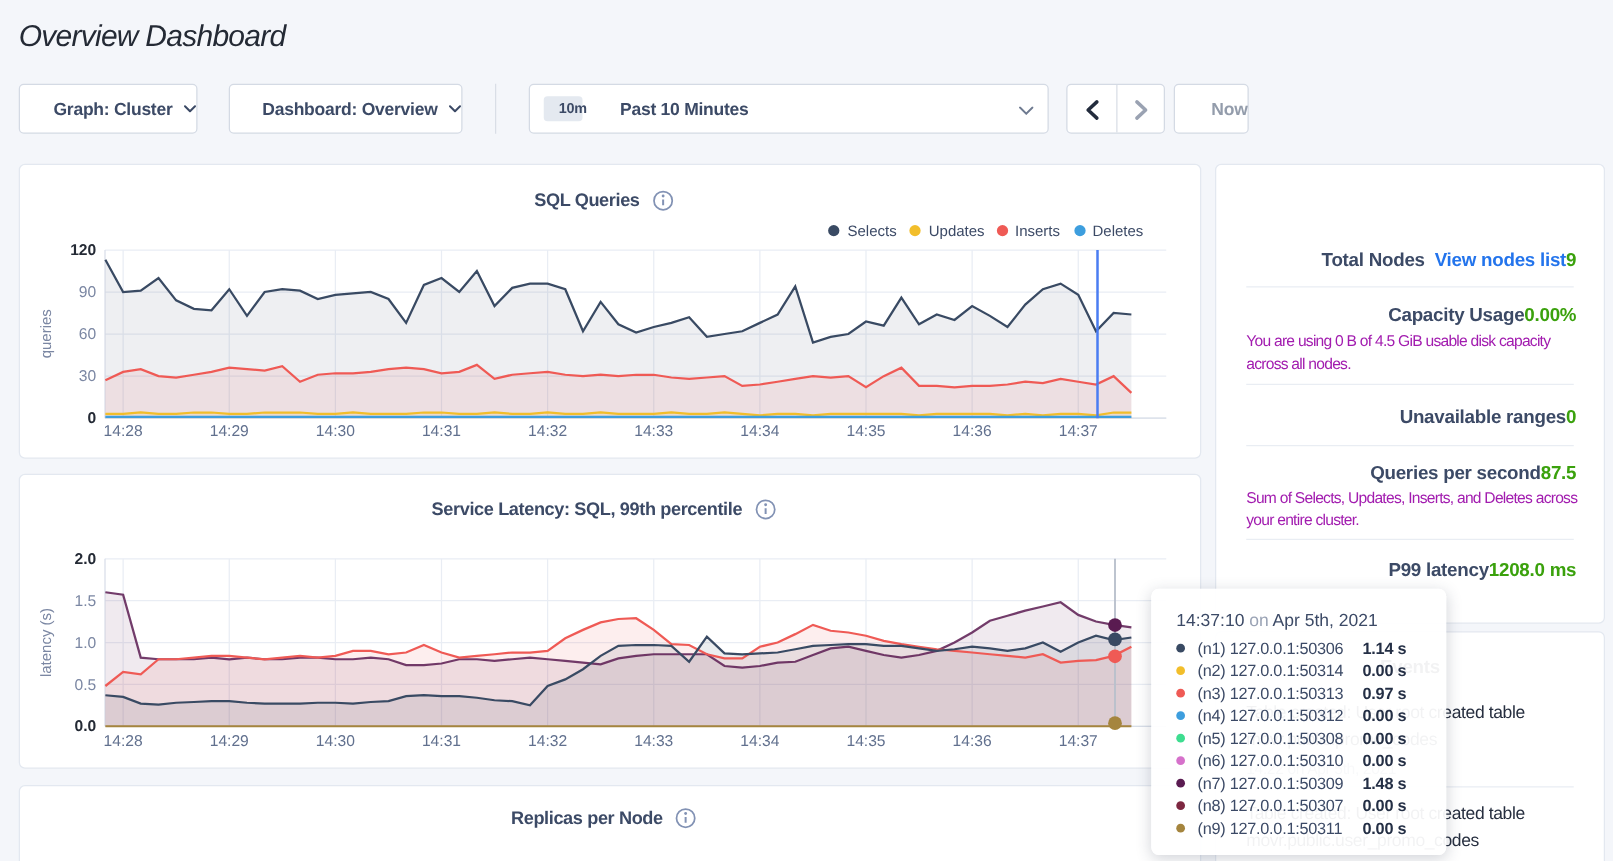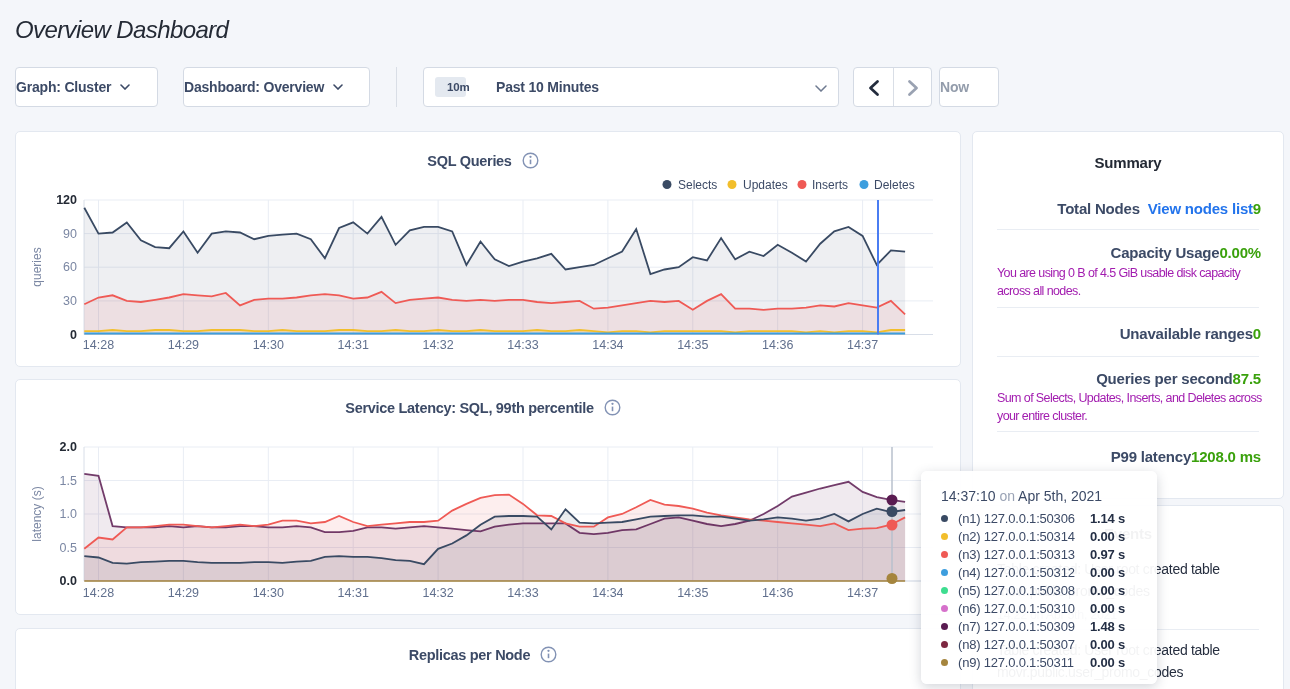--- a/index.html
+++ b/index.html
@@ -1,20 +1,20 @@
 <!DOCTYPE html>
 <html><head><meta charset="utf-8">
 <style>
 * { margin:0; padding:0; box-sizing:border-box; }
 html,body { width:1290px; height:689px; overflow:hidden; background:#f4f6fa;
   font-family:"Liberation Sans", sans-serif; position:relative; }
 .abs { position:absolute; }
 h1 { position:absolute; left:15px; top:16px; font-size:24px; font-weight:400; color:#242a35; letter-spacing:-0.6px;font-style:italic; }
 .btn { position:absolute; top:67px; height:40px; background:#fff; border:1px solid #d4dae4; border-radius:4px;
-  display:flex; align-items:center; justify-content:flex-start; gap:9px;
+  display:flex; align-items:center; justify-content:flex-end; gap:9px;
   font-size:14px; font-weight:bold; color:#3c4a66; letter-spacing:-0.2px; }
 .card { position:absolute; background:#fff; border:1px solid #e3e8f0; border-radius:5px; }
 .ctitle { position:absolute; width:100%; text-align:center; font-size:14.5px; font-weight:bold; color:#3c4a66; letter-spacing:-0.2px; }
 .gtitle { position:absolute; left:-5px; width:100%; display:flex; justify-content:center; align-items:center; gap:10px; font-size:14.5px; font-weight:bold; color:#3c4a66; letter-spacing:-0.3px; }
 .iicon { flex:none; }
 .srow { position:absolute; left:24px; right:22px; display:flex; justify-content:flex-end;
   font-size:15px; font-weight:bold; color:#3c4a66; letter-spacing:-0.2px; }
 .green { color:#3aa10c; }
 .sdesc { position:absolute; left:24px; right:10px; font-size:12.5px; color:#a21caf; line-height:17.5px; letter-spacing:-0.6px; white-space:nowrap; }
 .sdiv { position:absolute; left:24px; right:24px; height:1px; background:#e9edf3; }
@@ -177,21 +177,20 @@
 <div class="card" style="left:15px; top:628px; width:946px; height:200px;">
   <div class="gtitle" style="top:17px;">Replicas per Node <svg class="iicon" width="17" height="17" viewBox="0 0 17 17">
         <circle cx="8.5" cy="8.5" r="7.3" fill="none" stroke="#8292b4" stroke-width="1.4"></circle>
         <line x1="8.5" y1="7.6" x2="8.5" y2="12.2" stroke="#8292b4" stroke-width="1.6"></line>
         <circle cx="8.5" cy="4.8" r="1.15" fill="#8292b4"></circle>
       </svg></div>
   <div class="abs" style="left:52px; top:59px; font-size:12.5px; font-weight:bold; color:#242a35;">90</div>
 </div>
 
 <div class="card" style="left:972px; top:131px; width:312px; height:368px;">
-  <div class="ctitle" style="top:22px; font-size:15px; color:#242a35;">Summary</div>
   <div class="srow" style="top:68px;">
       <span>Total Nodes&nbsp;&nbsp;<a style="color:#2374ec;">View nodes list</a></span>
       <span class="green">9</span>
     </div>
   <div class="sdiv" style="top:97px;"></div>
   <div class="srow" style="top:112px;">
       <span>Capacity Usage</span>
       <span class="green">0.00%</span>
     </div>
   <div class="sdesc" style="top:133px;">You are using 0 B of 4.5 GiB usable disk capacity<br>across all nodes.</div>

